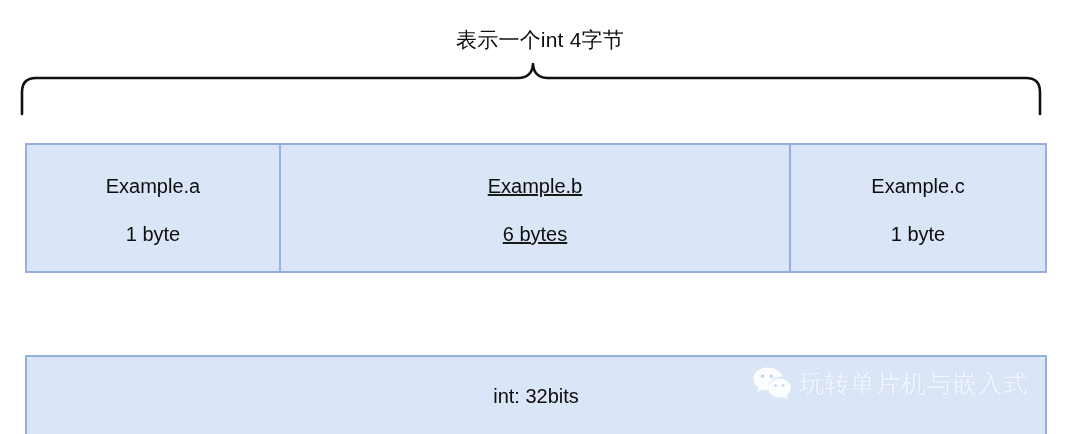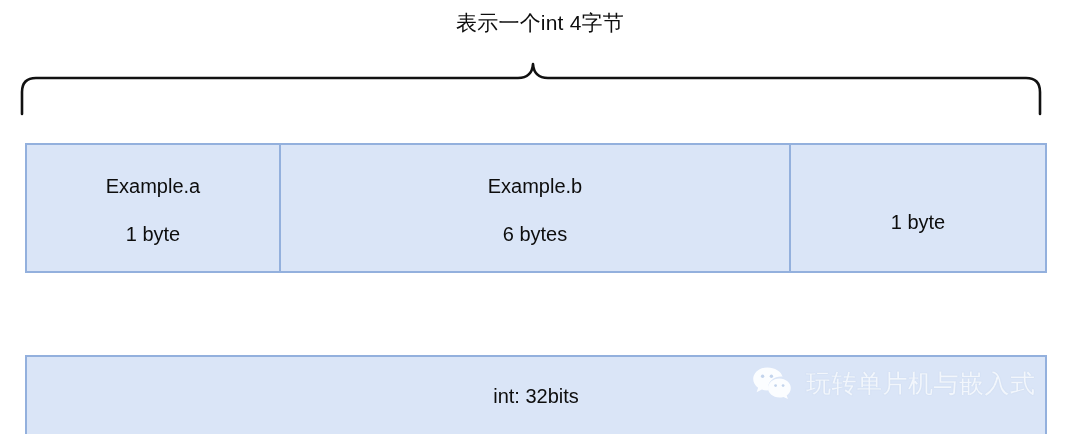--- a/index.html
+++ b/index.html
@@ -18,21 +18,21 @@
     position: relative;
     width: 1080px;
     height: 434px;
     background: #ffffff;
   }
 
   
   #title {
     position: absolute;
     left: 0;
-    top: 8px;
+    top: 25px;
     width: 1080px;
     text-align: center;
     font-size: 21px;
     line-height: 30px;
     color: #0d0d0d;
     letter-spacing: 0.2px;
     white-space: nowrap;
   }
 
   
@@ -66,21 +66,21 @@
     align-items: center;
     justify-content: center;
     background: #dae5f7;
     border-right: 2px solid #93b0dd;
     padding-top: 4px;
   }
   .field-cell:last-child {
     border-right: none;
   }
   .field-cell.w-a { width: 254px; }
-  .field-cell.w-b { width: 510px; }
+  .field-cell.w-b { width: 510px; text-decoration: underline; }
   .field-cell.w-c { width: 254px; }
 
   .field-name {
     font-size: 20px;
     line-height: 24px;
     color: #0d0d0d;
     white-space: nowrap;
   }
   .field-size {
     font-size: 20px;
@@ -112,21 +112,21 @@
   }
 
   
   #watermark {
     position: absolute;
     left: 752px;
     top: 361px;
     height: 44px;
     display: flex;
     align-items: center;
-    gap: 14px;
+    gap: 7px;
     pointer-events: none;
   }
   #watermark-icon {
     width: 40px;
     height: 34px;
     flex: none;
     display: block;
   }
   #watermark-text {
     font-size: 25px;
@@ -164,20 +164,21 @@
       <div class="field-name">Example.a</div>
       <div class="field-size">1 byte</div>
     </div>
 
     <div class="field-cell w-b">
       <div class="field-name">Example.b</div>
       <div class="field-size">6 bytes</div>
     </div>
 
     <div class="field-cell w-c">
+      <div class="field-name">Example.c</div>
       <div class="field-size">1 byte</div>
     </div>
 
   </div>
 
   <div id="int-bar">
     <span id="int-bar-label">int: 32bits</span>
   </div>
 
   <div id="watermark">

